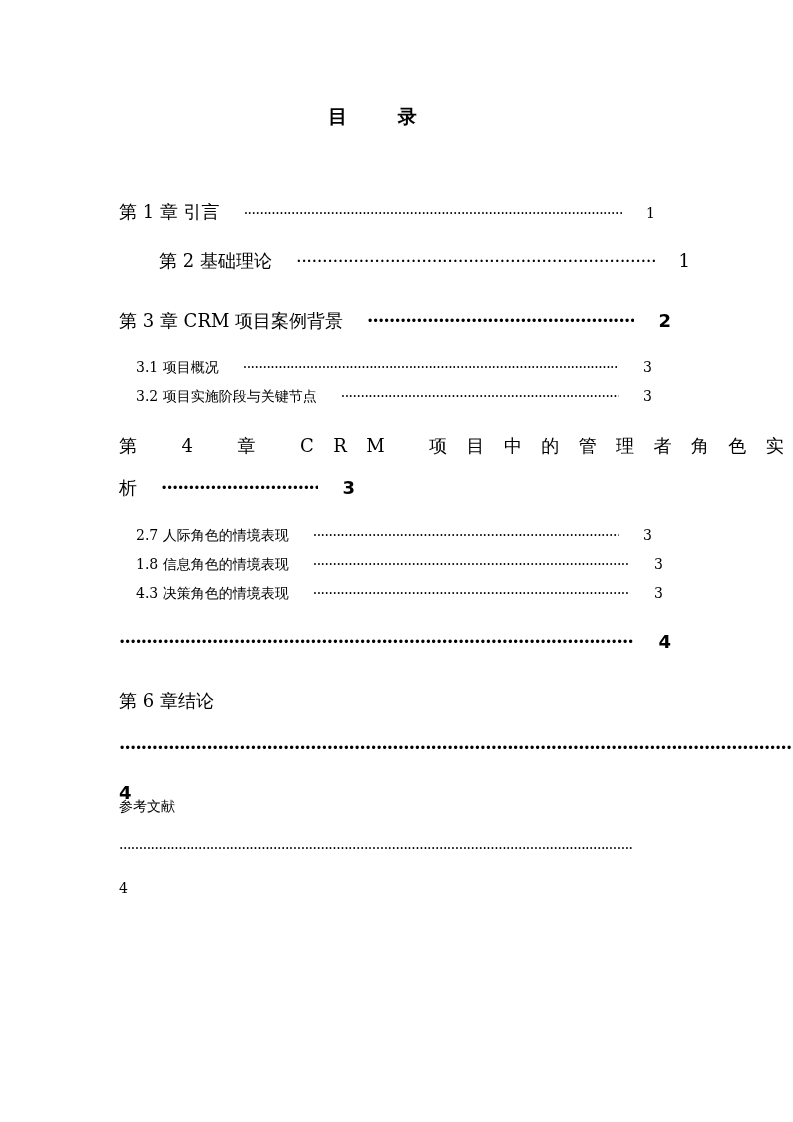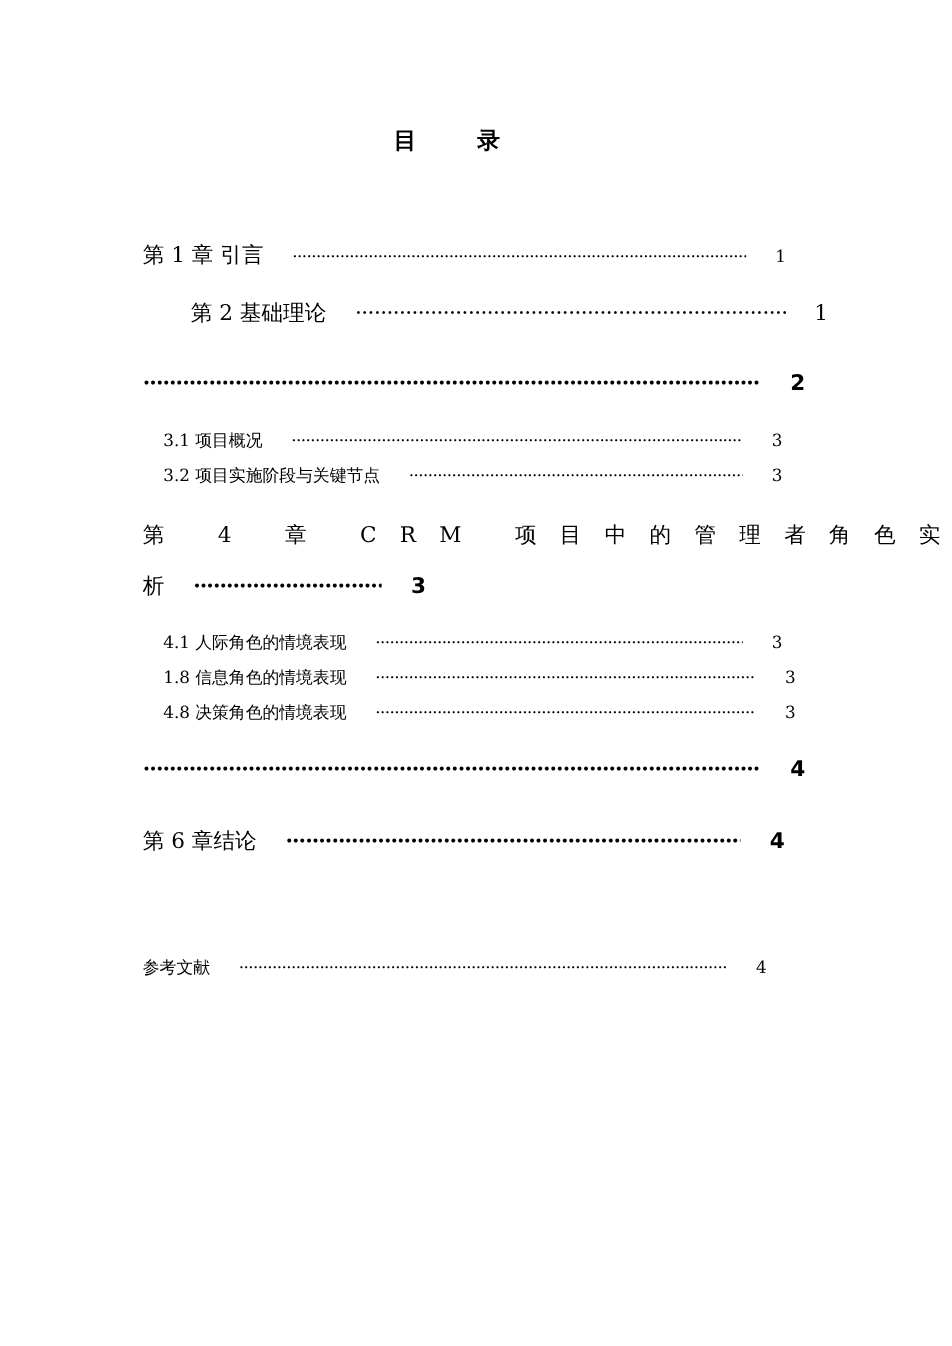--- a/index.html
+++ b/index.html
@@ -30,20 +30,21 @@
   <span class="pg" style="font-size:14px;">1</span>
 </div>
 
 <div class="row ch" style="left:119px; top:249px; width:531px;margin-left:40px;">
   <span class="lbl">第 2 基础理论</span>
   <span class="dots">··································································································································</span>
   <span class="pg">1</span>
 </div>
 
 <div class="row ch" style="left:119px; top:309px; width:552px;">
+  <span class="lbl">第 3 章 CRM 项目案例背景</span>
   <span class="dots bold">··································································································································</span>
   <span class="pg bold">2</span>
 </div>
 
 <div class="row sec" style="left:136px; top:359px; width:516px;">
   <span class="lbl">3.1  项目概况</span>
   <span class="dots">··································································································································</span>
   <span class="pg">3</span>
 </div>
 
@@ -57,45 +58,45 @@
   <span class="lbl">第 4 章 CRM 项目中的管理者角色实践分…</span>
 </div>
 
 <div class="row ch" style="left:119px; top:476px; width:236px;">
   <span class="lbl">析</span>
   <span class="dots bold">··································································································································</span>
   <span class="pg bold">3</span>
 </div>
 
 <div class="row sec" style="left:136px; top:527px; width:516px;">
-  <span class="lbl">4.1  人际角色的情境表现</span>
+  <span class="lbl">2.7  人际角色的情境表现</span>
   <span class="dots">··································································································································</span>
   <span class="pg">3</span>
 </div>
 
 <div class="row sec" style="left:136px; top:556px; width:527px;">
   <span class="lbl">1.8 信息角色的情境表现</span>
   <span class="dots">··································································································································</span>
   <span class="pg">3</span>
 </div>
 
 <div class="row sec" style="left:136px; top:585px; width:527px;">
-  <span class="lbl">4.8 决策角色的情境表现</span>
+  <span class="lbl">4.3 决策角色的情境表现</span>
   <span class="dots">··································································································································</span>
   <span class="pg">3</span>
 </div>
 
 <div class="row ch" style="left:119px; top:631px; width:552px;">
   <span class="dots bold">··································································································································</span>
   <span class="pg bold">4</span>
 </div>
 
-<div class="row ch" style="left:119px; top:689px; width:535px;">
+<div class="row ch" style="left:119px; top:689px; width:535px;flex-direction:column;">
   <span class="lbl">第 6 章结论</span>
   <span class="dots bold">··································································································································</span>
   <span class="pg bold">4</span>
 </div>
 
-<div class="row ref" style="left:119px; top:798px; width:520px;">
+<div class="row ref" style="left:119px; top:798px; width:520px;flex-direction:column;">
   <span class="lbl">参考文献</span>
   <span class="dots">··································································································································</span>
   <span class="pg">4</span>
 </div>
 
 </body></html>

